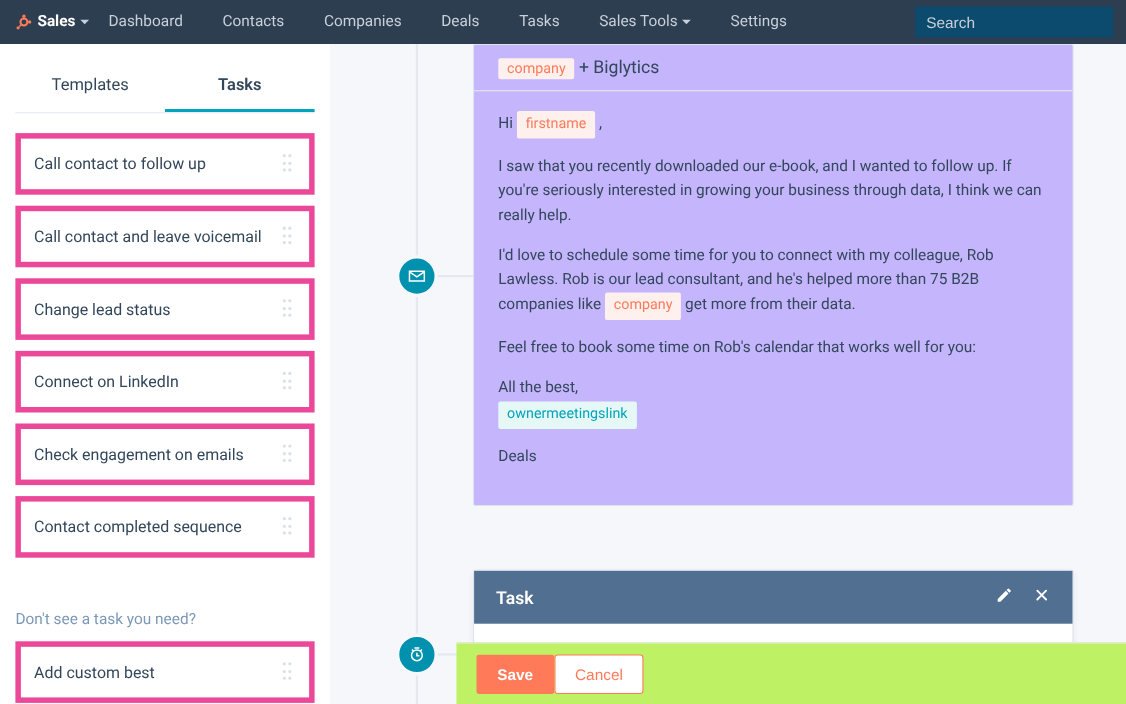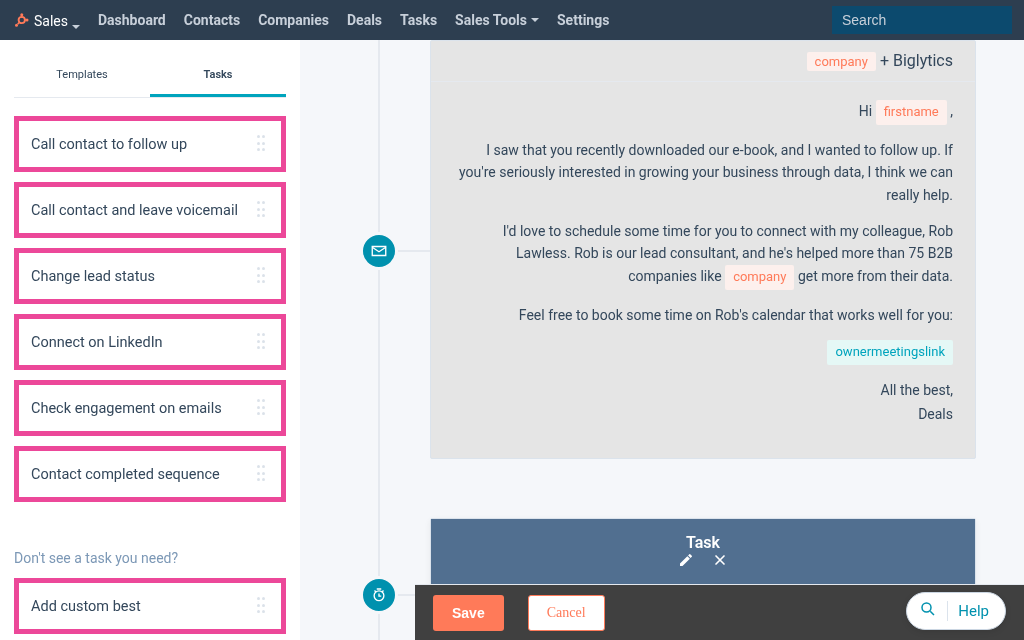--- a/index.html
+++ b/index.html
@@ -1,58 +1,58 @@
 <!DOCTYPE html>
 <html><head>
 <meta charset="utf-8">
 <style>
   * { box-sizing: border-box; margin: 0; padding: 0; }
   html, body { width: 1024px; height: 640px; font-family: -apple-system, BlinkMacSystemFont, "Segoe UI", Roboto, Arial, sans-serif; color: #33475b; background: #f5f7fa; overflow: hidden; }
   .topbar { height: 40px; background: #2d3e50; display: flex; align-items: center; padding: 0 12px; }
-  .brand { display: flex; align-items: flex-end; gap: 4px; margin-right: 18px; color: #fff; font-size: 14px;}
+  .brand { display: flex; align-items: center; gap: 4px; margin-right: 18px; color: #fff; font-size: 14px; font-weight: bold;}
   .sprocket { width:18px; height:18px; display:inline-block;}
-  .nav { display:flex; gap:18px; flex:1;font-weight:bold;}
+  .nav { display:flex; gap:36px; flex:1;}
   .nav-item { color:#c8d0da; font-size:14px; display:flex; align-items:center; gap:4px; cursor:pointer;}
   .caret { width:0;height:0;border-left:4px solid transparent;border-right:4px solid transparent;border-top:4px solid #c8d0da; display:inline-block;}
   .search { background:#0c4a6e; width:180px; height:28px; border:none; color:#c8d0da; padding:0 10px; font-size:14px; border-radius:0;}
   .search::placeholder { color:#c8d0da;}
   .body { display:flex; height:600px; }
   .sidebar { width:300px; background:#fff; overflow:hidden; padding:8px 14px;}
   .tabs { display:flex; border-bottom:1px solid #e5e9ef; margin-top:4px;}
-  .tab { flex:1; text-align:center; padding:16px 0; font-size:11px; color:#33475b; cursor:pointer;}
+  .tab { flex:1; text-align:center; padding:16px 0; font-size:15px; color:#33475b; cursor:pointer;}
   .tab.active { font-weight:600; color:#33475b; box-shadow: inset 0 -3px 0 #00a4bd;}
   .tasks-list { margin-top:18px; }
   .task-item { border:5px solid #ec4899; background:#fff; padding:14px 12px; font-size:14.5px; color:#33475b; margin-bottom:10px; display:flex; justify-content:space-between; align-items:center; cursor:pointer;}
   .drag { width:12px; height:18px; display:flex; flex-wrap:wrap; gap:2px; opacity:.35;}
   .drag span { width:3px; height:3px; background:#99acc2; border-radius:50%;}
   .hint { font-size:14px; color:#7c98b6; margin-top:48px; margin-bottom:12px;}
   .content { flex:1; position:relative; background:#f5f7fa; overflow:hidden;}
   .vline { position:absolute; left:78px; top:0; bottom:0; width:2px; background:#e5e9ef;}
   .step-icon { position:absolute; left:60px; width:38px; height:38px; border-radius:50%; background:#0091ae; display:flex; align-items:center; justify-content:center; border:3px solid #f5f7fa;}
   .step-icon svg { fill:#fff; }
   .step-icon.task-icon { top:536px; }
   .step-icon.email-icon { top:192px; }
   .hconnector { position:absolute; left:96px; height:2px; width:40px; background:#e5e9ef;}
-  .email-card { position:absolute; left:130px; right:48px; top:0; bottom: auto; background:#e5e5e5; border:1px solid #dbe3ec; border-radius:2px; padding:0;text-align:right;}
+  .email-card { position:absolute; left:130px; right:48px; top:0; bottom: auto; background:#c4b5fd; border:1px solid #dbe3ec; border-radius:2px; padding:0;}
   .email-header { border-bottom:1px solid #e5e9ef; padding:10px 22px;}
   .token { display:inline-block; background:#fdf0ed; color:#ff7a59; padding:2px 8px; border-radius:2px; font-size:13px;}
   .token-teal { display:inline-block; background:#e5f8f6; color:#00a4bd; padding:2px 8px; border-radius:2px; font-size:13px;}
   .email-body { padding:18px 22px; font-size:14px; line-height:1.6; color:#33475b;}
   .email-body p { margin-bottom:14px;}
   .task-card { position:absolute; left:130px; right:48px; top:478px; background:#fff; border:1px solid #dbe3ec; border-radius:2px; box-shadow:0 2px 6px rgba(0,0,0,.06);}
-  .task-card-head { background:#516f90; color:#fff; padding:14px 20px; display:flex; justify-content:space-between; align-items:center;flex-direction:column;}
+  .task-card-head { background:#516f90; color:#fff; padding:14px 20px; display:flex; justify-content:space-between; align-items:center;}
   .task-card-head .title { font-weight:600; font-size:16px;}
   .task-card-head .icons { display:flex; gap:18px;}
   .task-card-body { padding:20px 22px; display:flex; align-items:center; gap:12px; font-size:15px;}
   .dd { border:1px solid #cbd6e2; border-radius:3px; padding:7px 12px; display:flex; align-items:center; gap:10px; color:#33475b; cursor:pointer;}
   .dd .tri { width:0;height:0;border-left:5px solid transparent;border-right:5px solid transparent;border-top:5px solid #00a4bd;}
-  .footer { position:absolute; left:115px; right:0; bottom:0; height:56px; background:#404040; border-top:1px solid #e5e9ef; display:flex; align-items:center; padding:15px 18px;}
+  .footer { position:absolute; left:115px; right:0; bottom:0; height:56px; background:#bef264; border-top:1px solid #e5e9ef; display:flex; align-items:center; padding:15px 18px;}
   .btn { border-radius:3px; font-size:14px; padding:9px 18px; cursor:pointer; border:1px solid transparent;}
   .btn-primary { background:#ff7a59; color:#fff; font-weight:600;}
-  .btn-secondary { background:#fff; border-color:#ff7a59; color:#ff7a59; margin-left:24px;font-family:Liberation Serif, serif;}
+  .btn-secondary { background:#fff; border-color:#ff7a59; color:#ff7a59; margin-left:0;}
   .help-pill { position:absolute; right:18px; bottom:10px; background:#fff; border:1px solid #cbd6e2; border-radius:20px; height:38px; display:flex; align-items:center; padding:0 16px 0 12px; gap:10px; box-shadow:0 2px 6px rgba(0,0,0,.1);}
   .help-pill .sep { width:1px; height:20px; background:#dbe3ec;}
   .help-pill span { color:#0091ae; font-size:15px;}
 </style>
 </head>
 <body>
 
 <div class="topbar">
   <div class="brand">
     <span class="sprocket">
@@ -214,22 +214,22 @@
           <span class="token">firstname</span>
           <span> ,</span>
         </p>
         <p>I saw that you recently downloaded our e-book, and I wanted to follow up. If you're seriously interested in growing your business through data, I think we can really help.</p>
         <p>
           <span>I'd love to schedule some time for you to connect with my colleague, Rob Lawless. Rob is our lead consultant, and he's helped more than 75 B2B companies like </span>
           <span class="token">company</span>
           <span> get more from their data.</span>
         </p>
         <p>Feel free to book some time on Rob's calendar that works well for you:</p>
+        <p style="margin-bottom:2px">All the best,</p>
         <p><span class="token-teal">ownermeetingslink</span></p>
-        <p style="margin-bottom:2px">All the best,</p>
         <p>Deals</p>
       </div>
     </div>
 
     <div class="task-card">
       <div class="task-card-head">
         <span class="title">Task</span>
         <span class="icons">
           <span><svg viewBox="0 0 24 24" width="16" height="16" fill="#fff">
                 <path d="M3 17.25V21h3.75L17.8 9.94l-3.75-3.75L3 17.25zM20.7 7.04a1 1 0 0 0 0-1.41l-2.34-2.34a1 1 0 0 0-1.41 0l-1.83 1.83 3.75 3.75 1.83-1.83z"></path>
@@ -251,22 +251,14 @@
           </span>
         <span>then remind me to...</span>
       </div>
     </div>
 
     <div class="footer">
       <button class="btn btn-primary">Save</button>
       <button class="btn btn-secondary">Cancel</button>
     </div>
 
-    <div class="help-pill">
-      <span><svg viewBox="0 0 24 24" width="18" height="18" fill="none" stroke="#0091ae" stroke-width="2">
-            <circle cx="10" cy="10" r="6"></circle>
-            <line x1="15" y1="15" x2="20" y2="20"></line>
-          </svg></span>
-      <span class="sep"></span>
-      <span>Help</span>
-    </div>
   </div>
 </div>
 
 </body></html>

